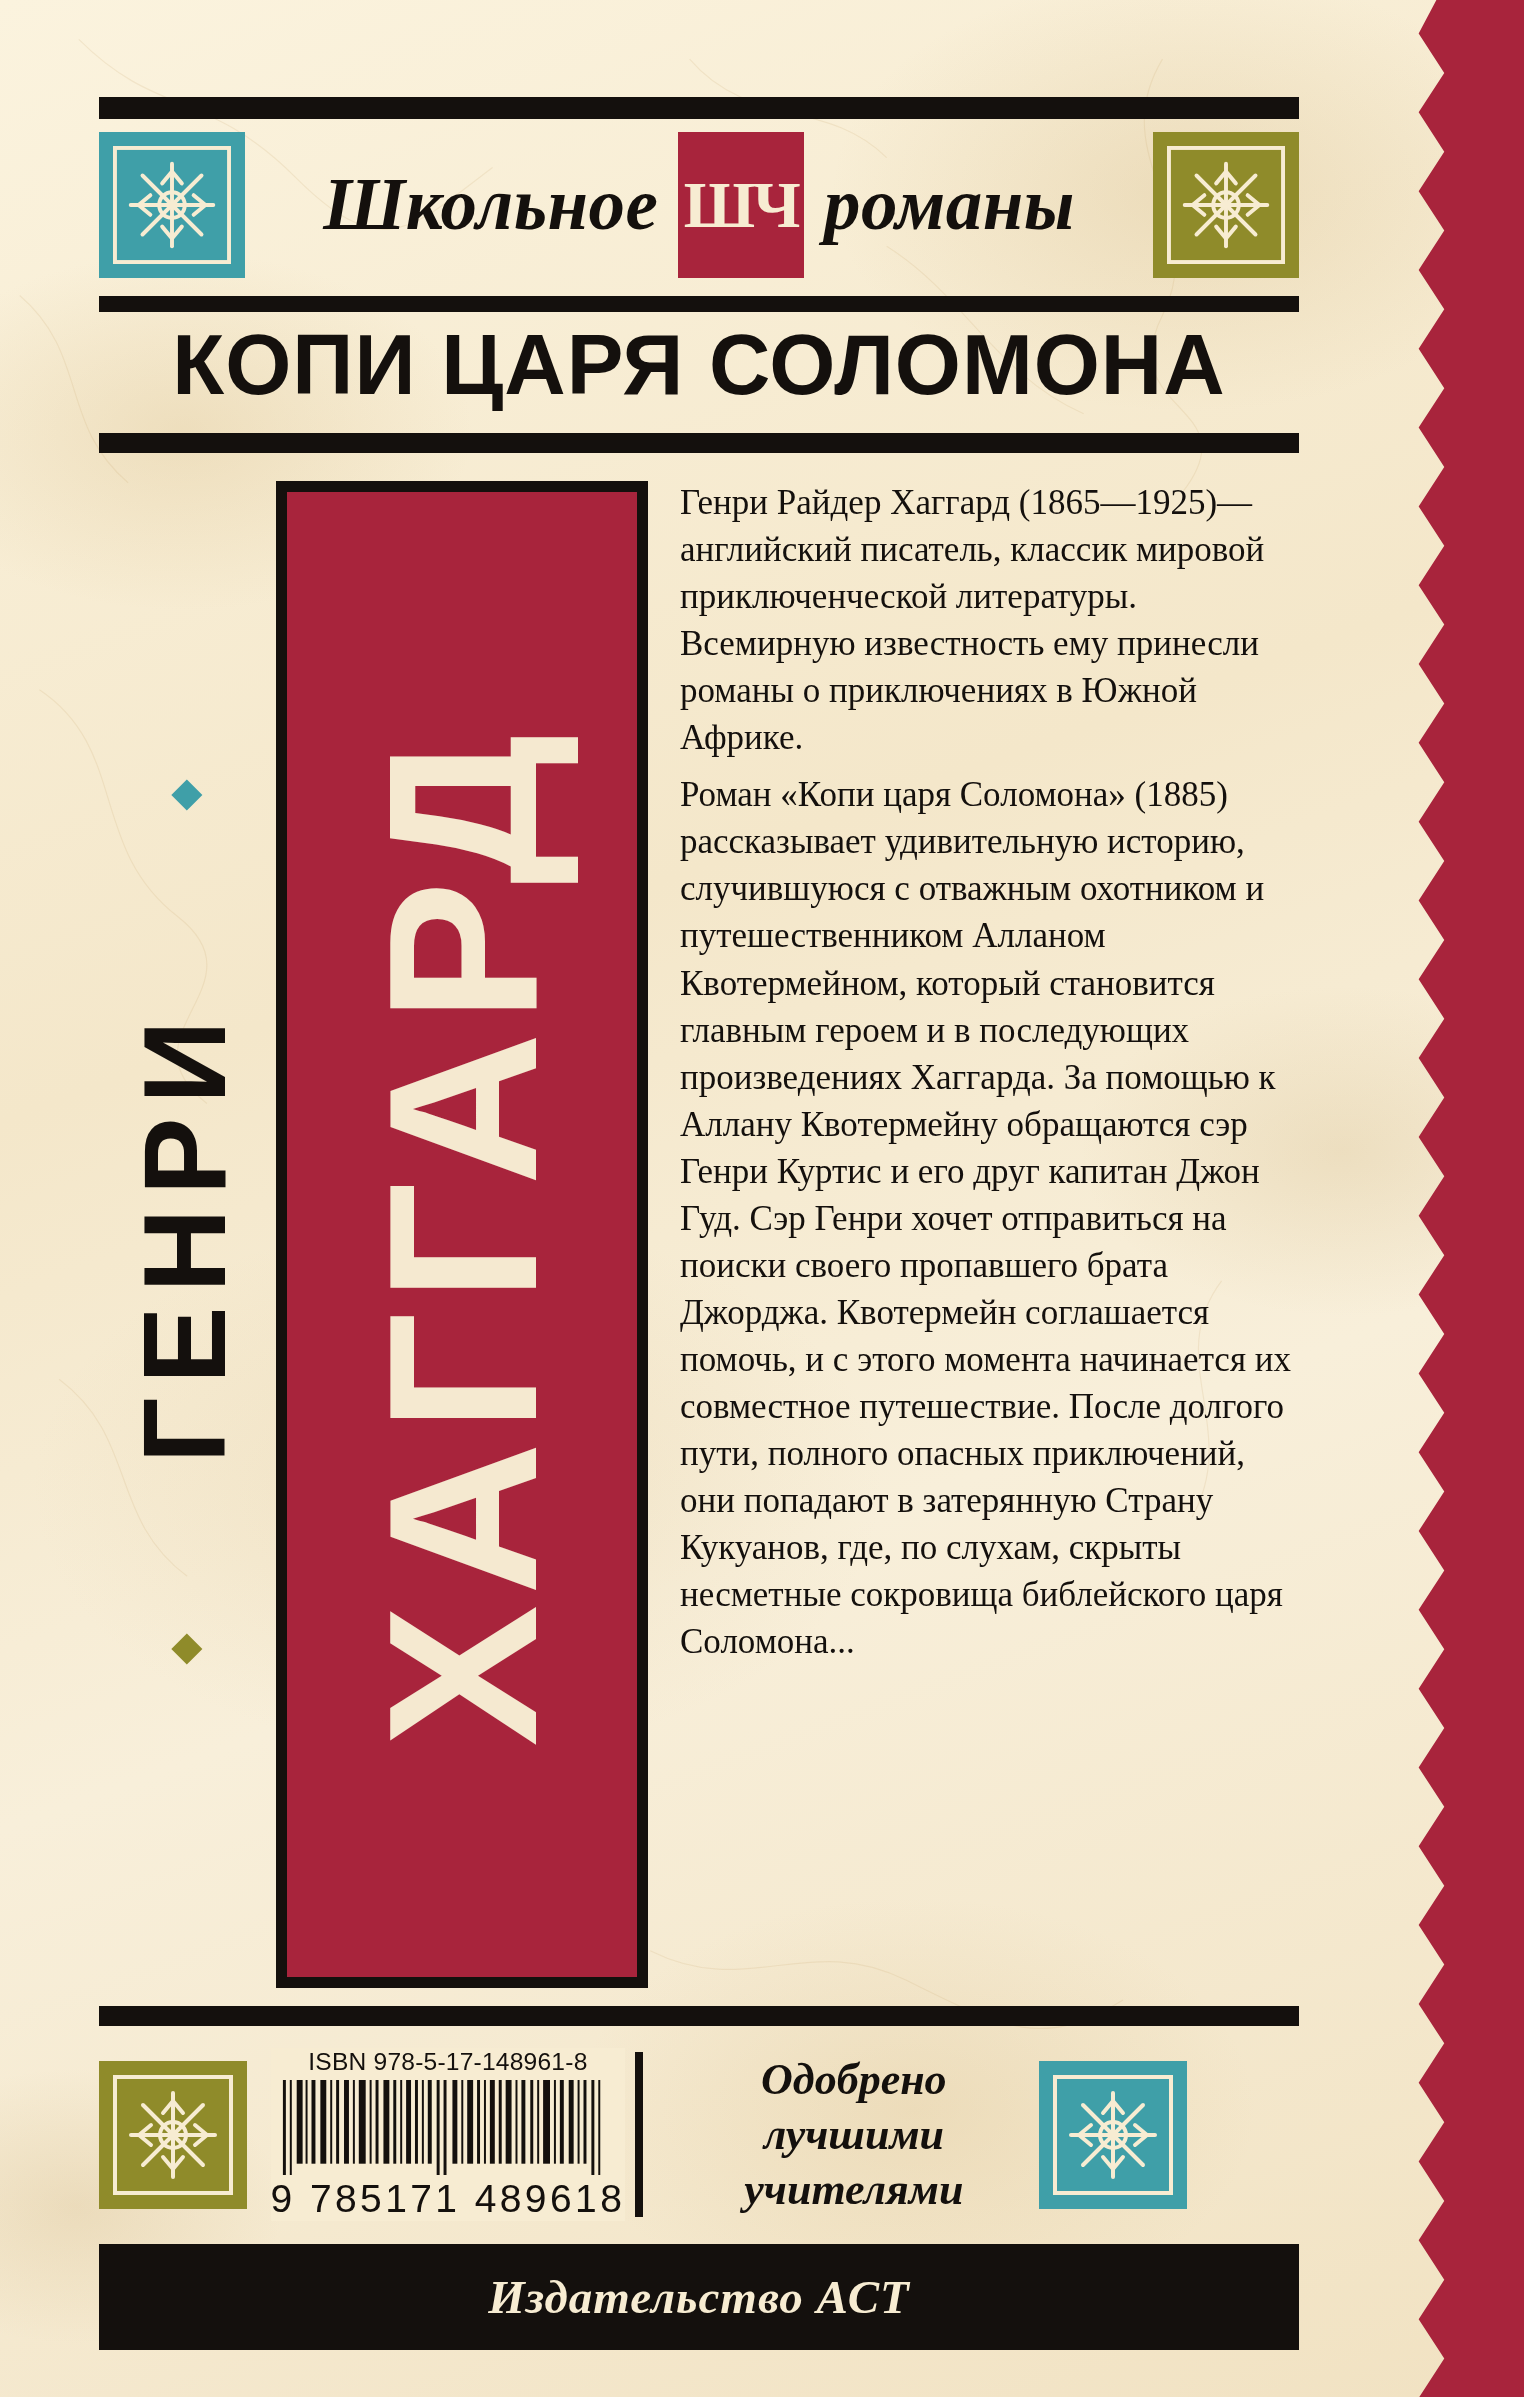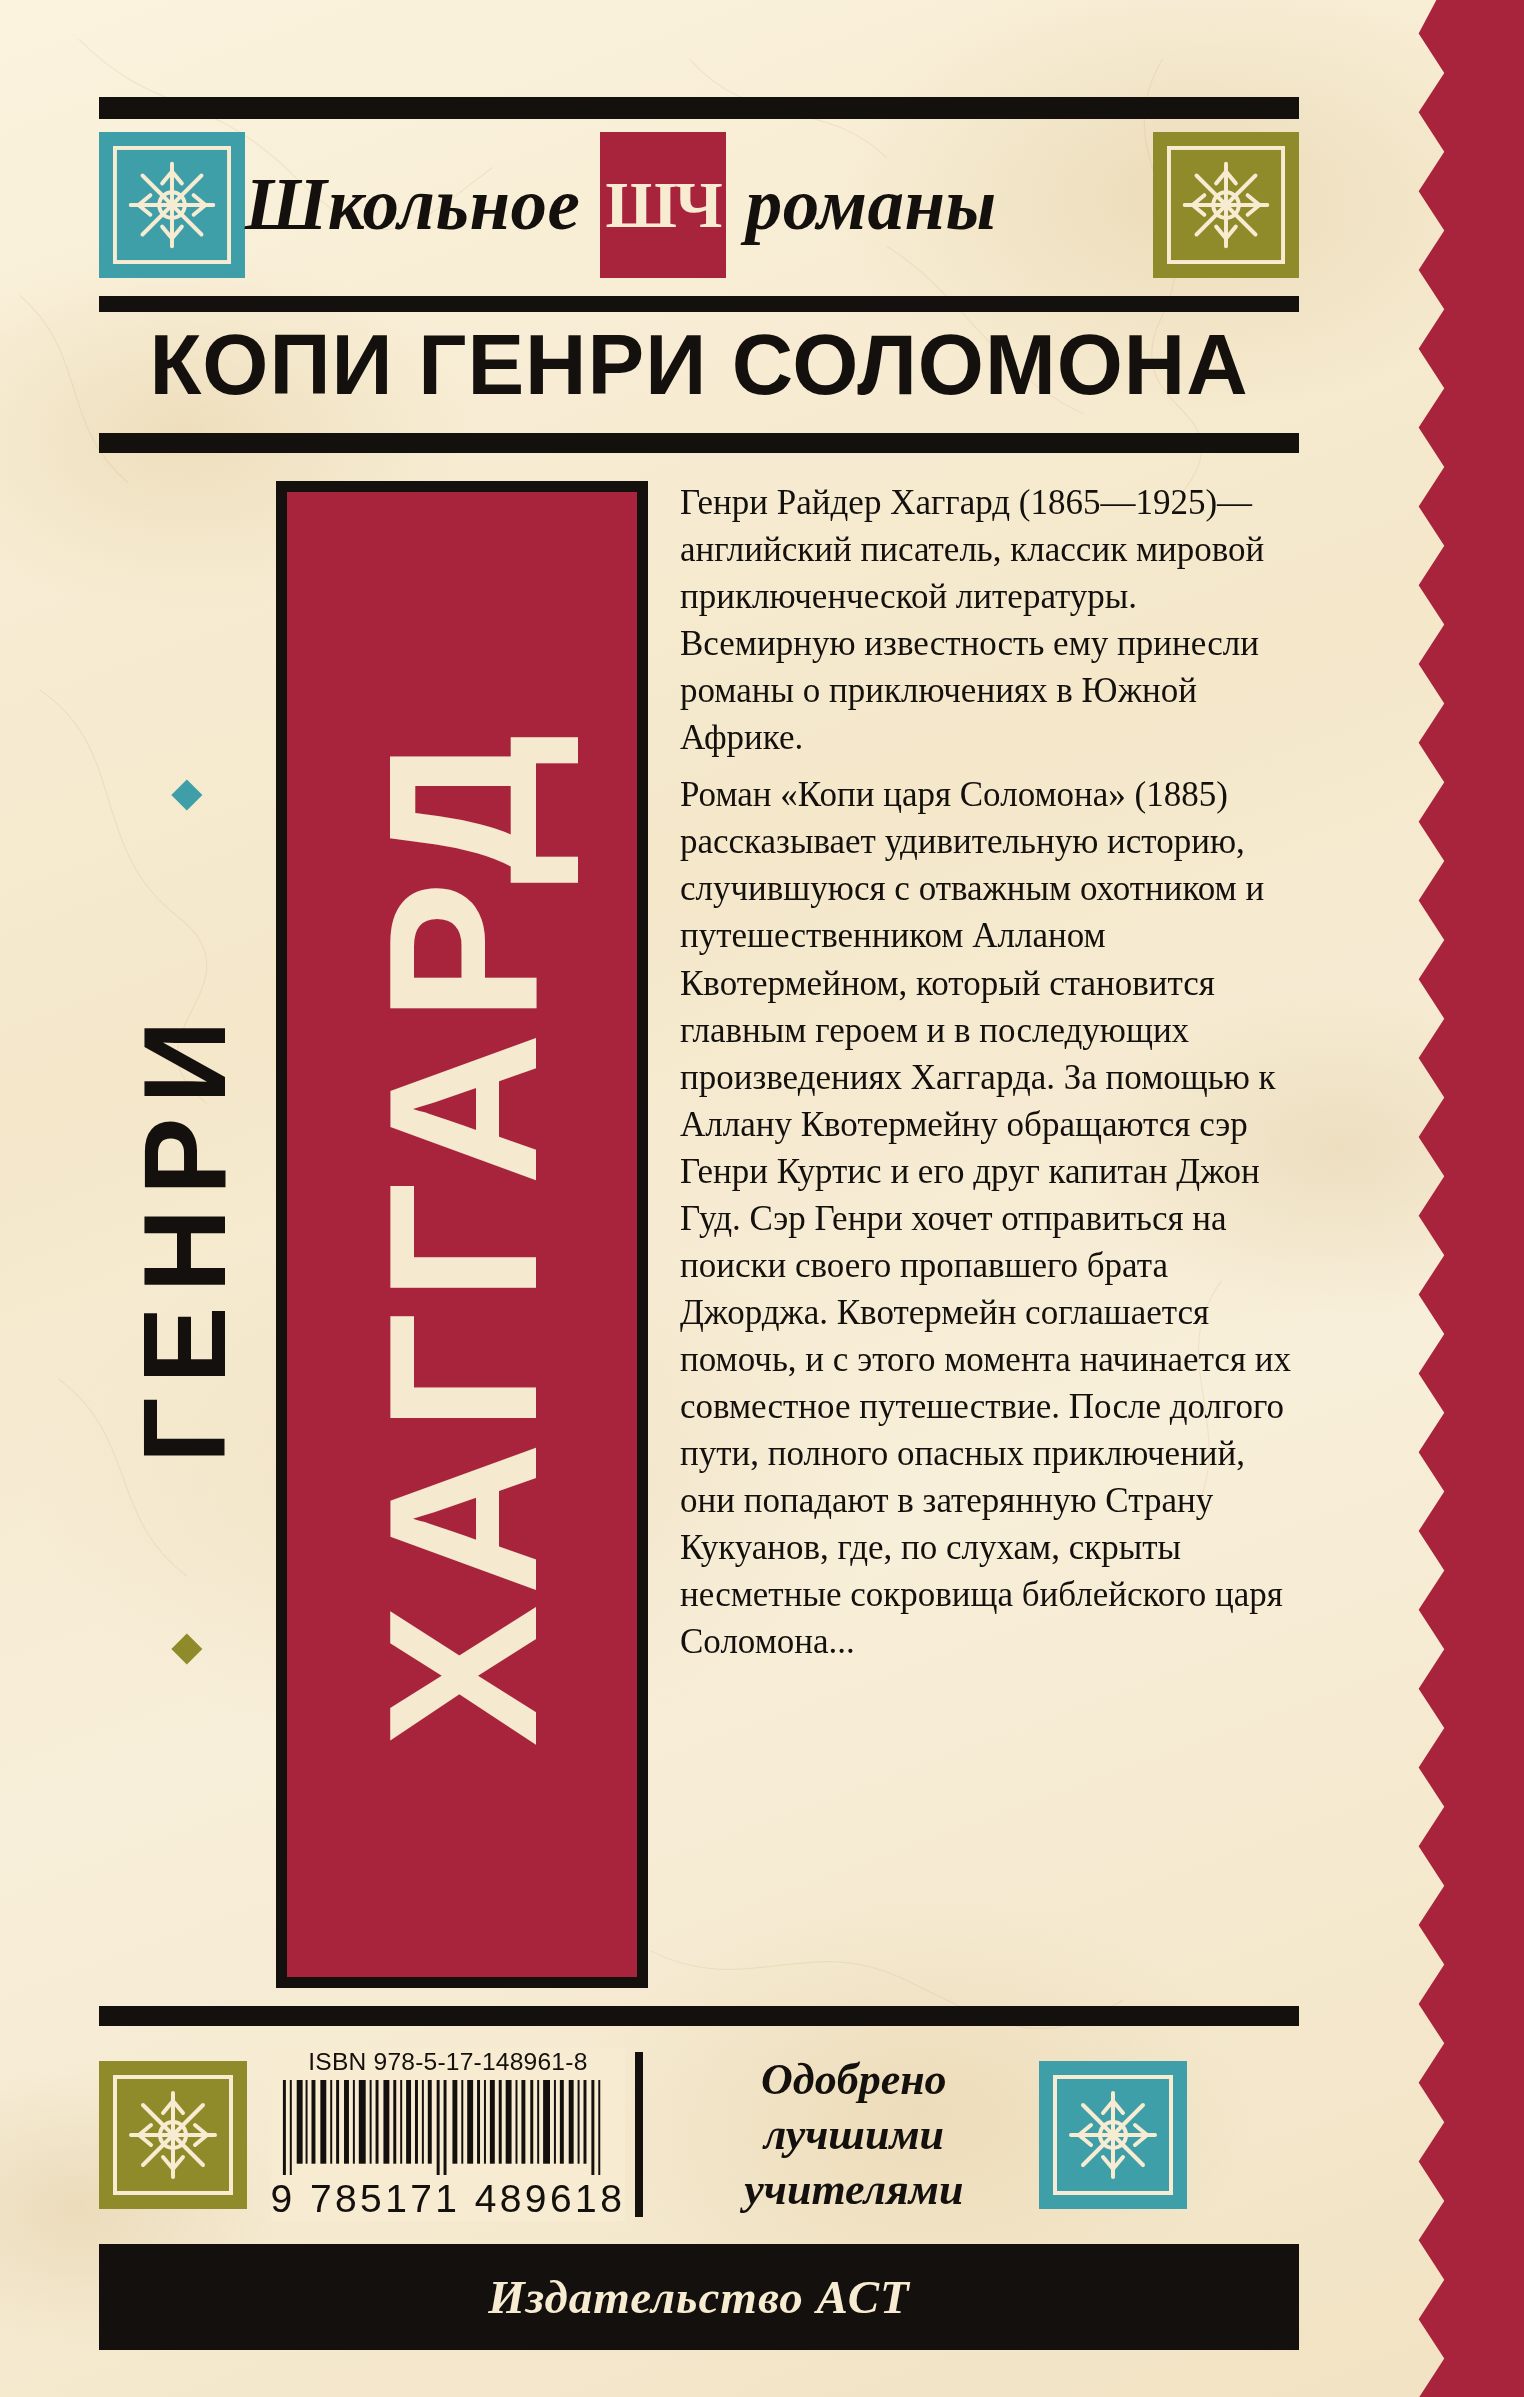--- a/index.html
+++ b/index.html
@@ -87,21 +87,21 @@
     justify-content: center;
   }
   .orn-teal { background: #3f9fa8; }
   .orn-olive { background: #8f8b2a; }
   .orn-square svg { display: block; }
 
   .series-label {
     flex: 1 1 auto;
     display: flex;
     align-items: center;
-    justify-content: flex-start;
+    justify-content: center;
     gap: 5.9px;
     position: relative;
     height: 146px;
   }
   .series-word {
     font-family: "Liberation Serif", serif;
     font-style: italic;
     font-weight: 700;
     font-size: 73px;
     color: #14100d;
@@ -391,21 +391,21 @@
             <path d="M26 60 l12 -10 M26 60 l12 10"></path>
             <path d="M94 60 l-12 -10 M94 60 l-12 10"></path>
             <circle cx="60" cy="60" r="13"></circle>
           </g>
         </svg>
       </div>
     </div>
 
     <div class="rule rule-under-series"></div>
 
-    <div class="book-title">КОПИ ГЕНРИ СОЛОМОНА</div>
+    <div class="book-title">КОПИ ЦАРЯ СОЛОМОНА</div>
 
     <div class="rule rule-under-title"></div>
 
     <div class="author-col">
       <div class="author-first">
         <span class="vtext">ГЕНРИ</span>
       </div>
       <span class="diamond top"></span>
       <span class="diamond bottom"></span>
       <div class="author-last">

